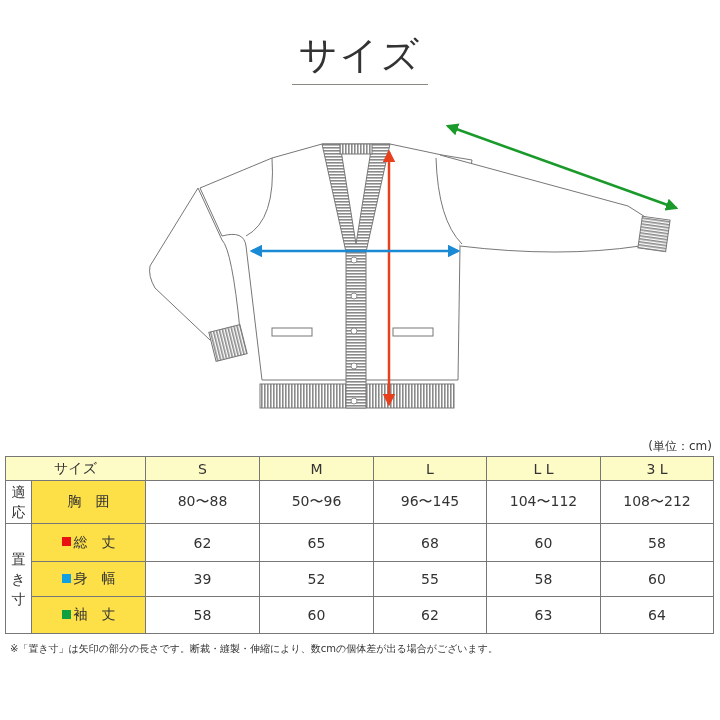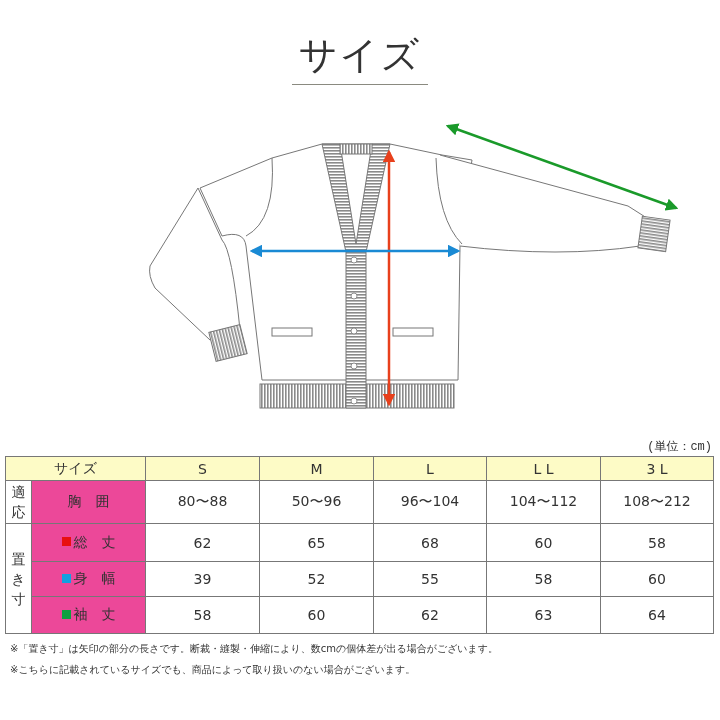--- a/index.html
+++ b/index.html
@@ -1,24 +1,24 @@
 <!DOCTYPE html>
 <html><head>
 <meta charset="utf-8">
 <style>
   html,body{margin:0;padding:0;background:#fff;}
   body{width:720px;height:720px;position:relative;overflow:hidden;font-family:"DejaVu Sans","Liberation Sans",sans-serif;color:#333;}
   .title{position:absolute;left:0;top:30px;width:720px;text-align:center;font-size:38px;letter-spacing:2px;color:#333;line-height:50px;}
   .title-rule{position:absolute;left:292px;top:84px;width:136px;height:1px;background:#8a8a80;}
   .illus{position:absolute;left:0;top:100px;width:720px;height:320px;}
-  .unit{position:absolute;right:8px;top:438px;font-size:12px;color:#333;font-family:Liberation Mono, monospace;}
+  .unit{position:absolute;right:8px;top:438px;font-size:12px;color:#333;}
   table.size{position:absolute;left:5px;top:456px;border-collapse:collapse;table-layout:fixed;width:708px;}
   table.size td{border:1px solid #777;text-align:center;font-size:14px;color:#333;padding:0;}
   .hdr{background:#fdfbc6;}
-  .lbl{background:#ec4899;}
+  .lbl{background:#fde047;}
   .side{background:#fff;font-size:12px;line-height:20px;}
   .mark{display:inline-block;width:9px;height:9px;margin-right:3px;vertical-align:middle;position:relative;top:-1px;}
   .notes{position:absolute;left:10px;top:638px;font-size:10px;line-height:21px;color:#333;}
 </style>
 </head>
 <body>
 
 <div class="title">サイズ</div>
 <div class="title-rule"></div>
 
@@ -97,21 +97,21 @@
     <td class="hdr">3 L</td>
   </tr>
   <tr style="height:43px">
     <td class="side">
       <div>適</div>
       <div>応</div>
     </td>
     <td class="lbl">胸　囲</td>
     <td>80〜88</td>
     <td>50〜96</td>
-    <td>96〜104</td>
+    <td>96〜145</td>
     <td>104〜112</td>
     <td>108〜212</td>
   </tr>
   <tr style="height:38px">
     <td class="side" rowspan="3">
       <div>置</div>
       <div>き</div>
       <div>寸</div>
     </td>
     <td class="lbl"><span class="mark" style="background:#e81010"></span><span>総　丈</span></td>
@@ -135,14 +135,13 @@
     <td>60</td>
     <td>62</td>
     <td>63</td>
     <td>64</td>
   </tr>
 </tbody>
   </table>
 
 <div class="notes">
   <div>※「置き寸」は矢印の部分の長さです。断裁・縫製・伸縮により、数cmの個体差が出る場合がございます。</div>
-  <div>※こちらに記載されているサイズでも、商品によって取り扱いのない場合がございます。</div>
 </div>
 
 </body></html>

